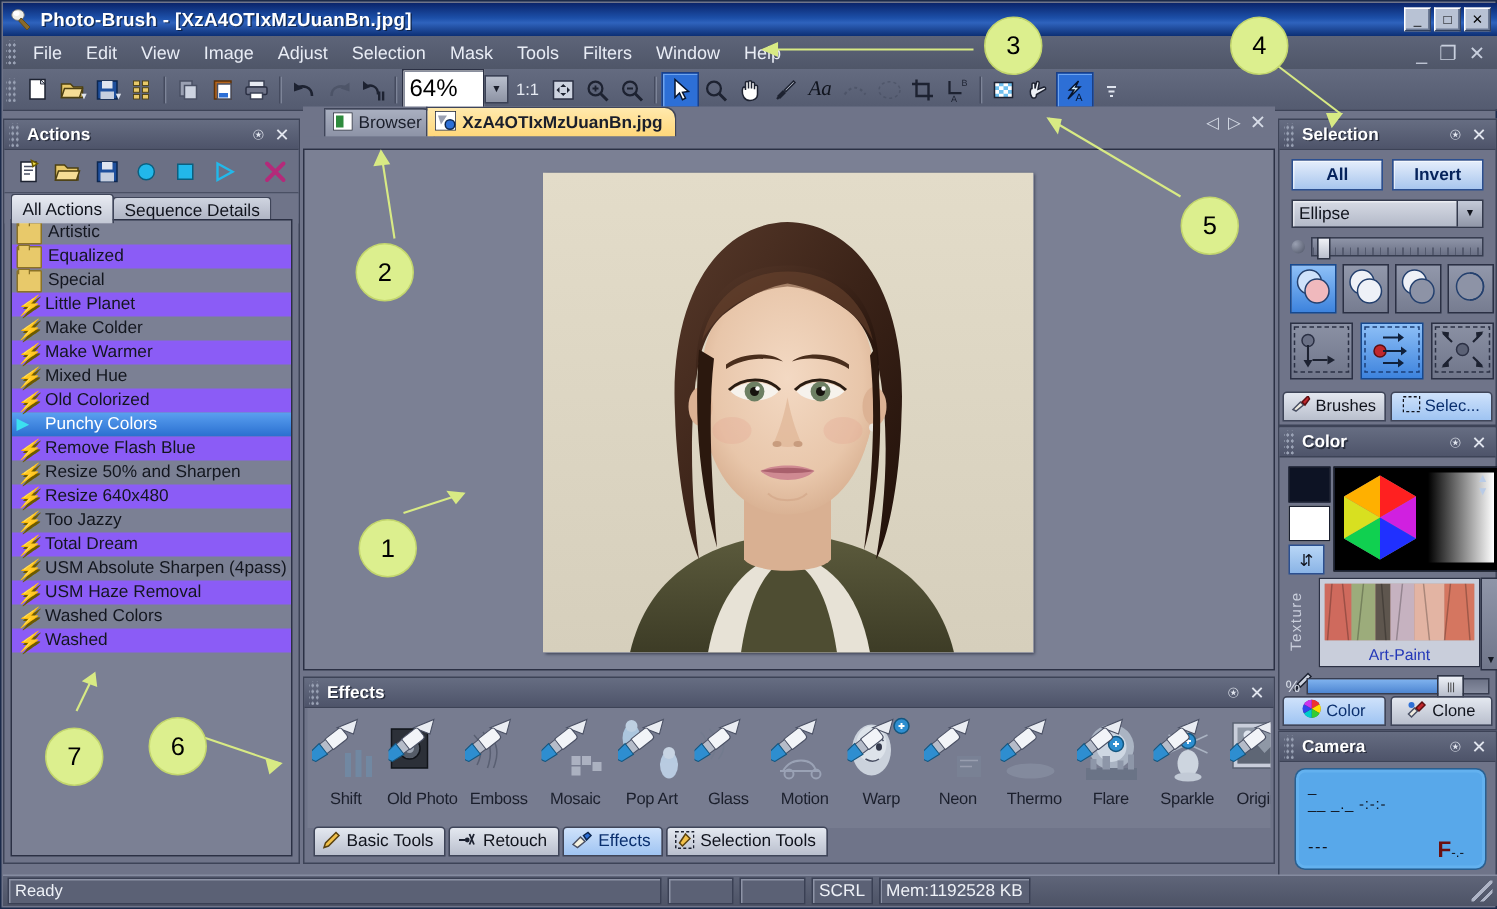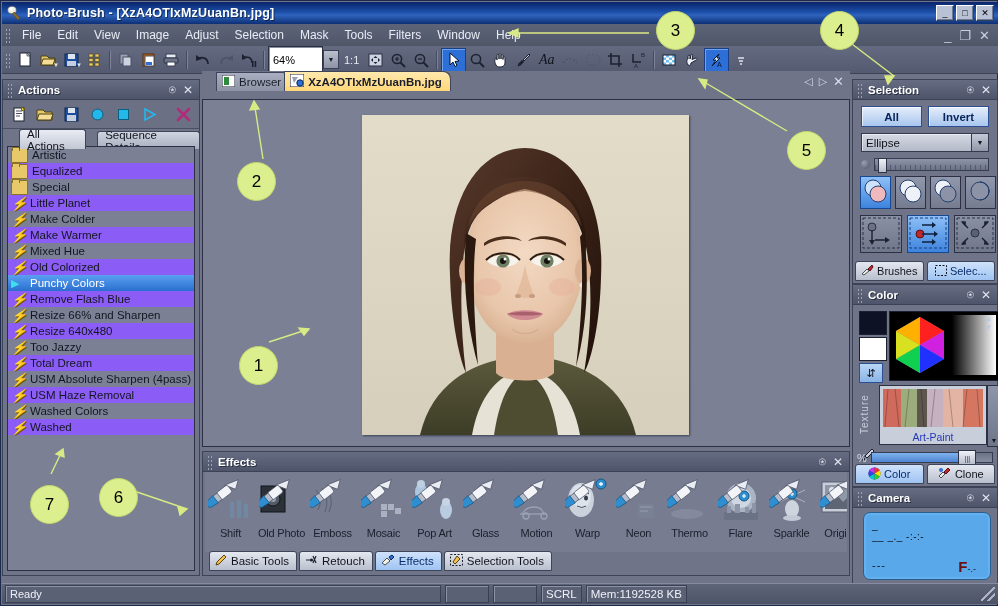--- a/index.html
+++ b/index.html
@@ -43,21 +43,21 @@
   
   .toolbar{position:absolute;left:1px;top:45px;width:996px;height:27px;
     background:linear-gradient(to bottom,#646b80 0%,#545b70 100%);
     display:flex;align-items:center;border-bottom:1px solid #3d4357;}
   .tbtn{width:23px;height:22px;display:flex;align-items:center;justify-content:center;
     position:relative;flex:0 0 auto;}
   .tbtn.sel{background:#2d6fd6;border:1px solid #1a3f86;box-shadow:inset 1px 1px 0 #6ea4ee;}
   .tsep{width:1px;height:18px;background:#454b5f;border-right:1px solid #7d8498;margin:0 3px;flex:0 0 auto;}
   .zoombox{width:55px;height:28px;background:#fff;border:1px solid #2b3044;
     box-shadow:inset 1px 1px 0 #8a8f9e;display:flex;align-items:center;
-    font-size:11px;color:#000;padding-left:4px;box-sizing:border-box;flex:0 0 auto;}
+    font-size:16px;color:#000;padding-left:4px;box-sizing:border-box;flex:0 0 auto;}
   .zoomdrop{width:14px;height:17px;background:linear-gradient(to bottom,#b9bfcd,#8d93a4);
     border:1px solid #3a4055;display:flex;align-items:center;justify-content:center;
     font-size:7px;color:#1a1e2b;flex:0 0 auto;}
   .ratio{font-size:11px;color:#e6eaf2;padding:0 5px;flex:0 0 auto;}
   .dropdot{position:absolute;right:1px;bottom:3px;font-size:6px;color:#dfe4ee;}
 
   
   .panel{position:absolute;background:#6f7489;border:1px solid #3d4357;box-sizing:border-box;}
   .panel-hd{height:19px;background:linear-gradient(to bottom,#666d82,#4e546a);
     display:flex;align-items:center;color:#ffffff;font-weight:bold;font-size:11.5px;
@@ -69,21 +69,21 @@
 
   
   #actions{left:1px;top:78px;width:198px;height:497px;}
   .act-toolbar{height:28px;background:#6b7085;display:flex;align-items:center;gap:2px;
     padding:0 4px;border-bottom:1px solid #4a5064;}
   .act-tb-b{width:24px;height:22px;display:flex;align-items:center;justify-content:center;}
   .tabrow{height:20px;display:flex;align-items:flex-end;padding-left:4px;background:#6f7489;}
   .tab{height:17px;padding:0 7px;font-size:11.5px;color:#10131c;
     background:linear-gradient(to bottom,#cfd4e0,#a8aebe);
     border:1px solid #3f4559;border-bottom:none;border-radius:3px 3px 0 0;
-    display:flex;align-items:center;margin-right:-1px;margin-left:12px;}
+    display:flex;align-items:center;margin-right:-1px;}
   .tab.on{height:19px;background:linear-gradient(to bottom,#e9ecf3,#c2c7d4);font-weight:normal;z-index:2;}
   .act-list{position:absolute;left:4px;top:66px;right:4px;bottom:4px;
     background:#7b8094;border:1px solid #2b3044;overflow:hidden;}
   .act-row{height:16px;display:flex;align-items:center;padding-left:3px;font-size:11.5px;color:#13161f;}
   .act-row.alt{background:#8b5cf6;}
   .act-row.sel{background:linear-gradient(to bottom,#5aa0f0,#2a6fd0);color:#fff;}
   .act-ico{width:15px;height:13px;margin-right:4px;flex:0 0 auto;position:relative;}
 
   
   .ico-folder{background:#e8c96a;border:1px solid #8a7226;border-radius:1px;}
@@ -550,21 +550,21 @@
         <div class="act-row sel">
           <span class="act-ico ico-play">▶</span>
           <span>Punchy Colors</span>
         </div>
         <div class="act-row alt">
           <span class="act-ico ico-bolt">⚡</span>
           <span>Remove Flash Blue</span>
         </div>
         <div class="act-row">
           <span class="act-ico ico-bolt">⚡</span>
-          <span>Resize 66% and Sharpen</span>
+          <span>Resize 50% and Sharpen</span>
         </div>
         <div class="act-row alt">
           <span class="act-ico ico-bolt">⚡</span>
           <span>Resize 640x480</span>
         </div>
         <div class="act-row">
           <span class="act-ico ico-bolt">⚡</span>
           <span>Too Jazzy</span>
         </div>
         <div class="act-row alt">

